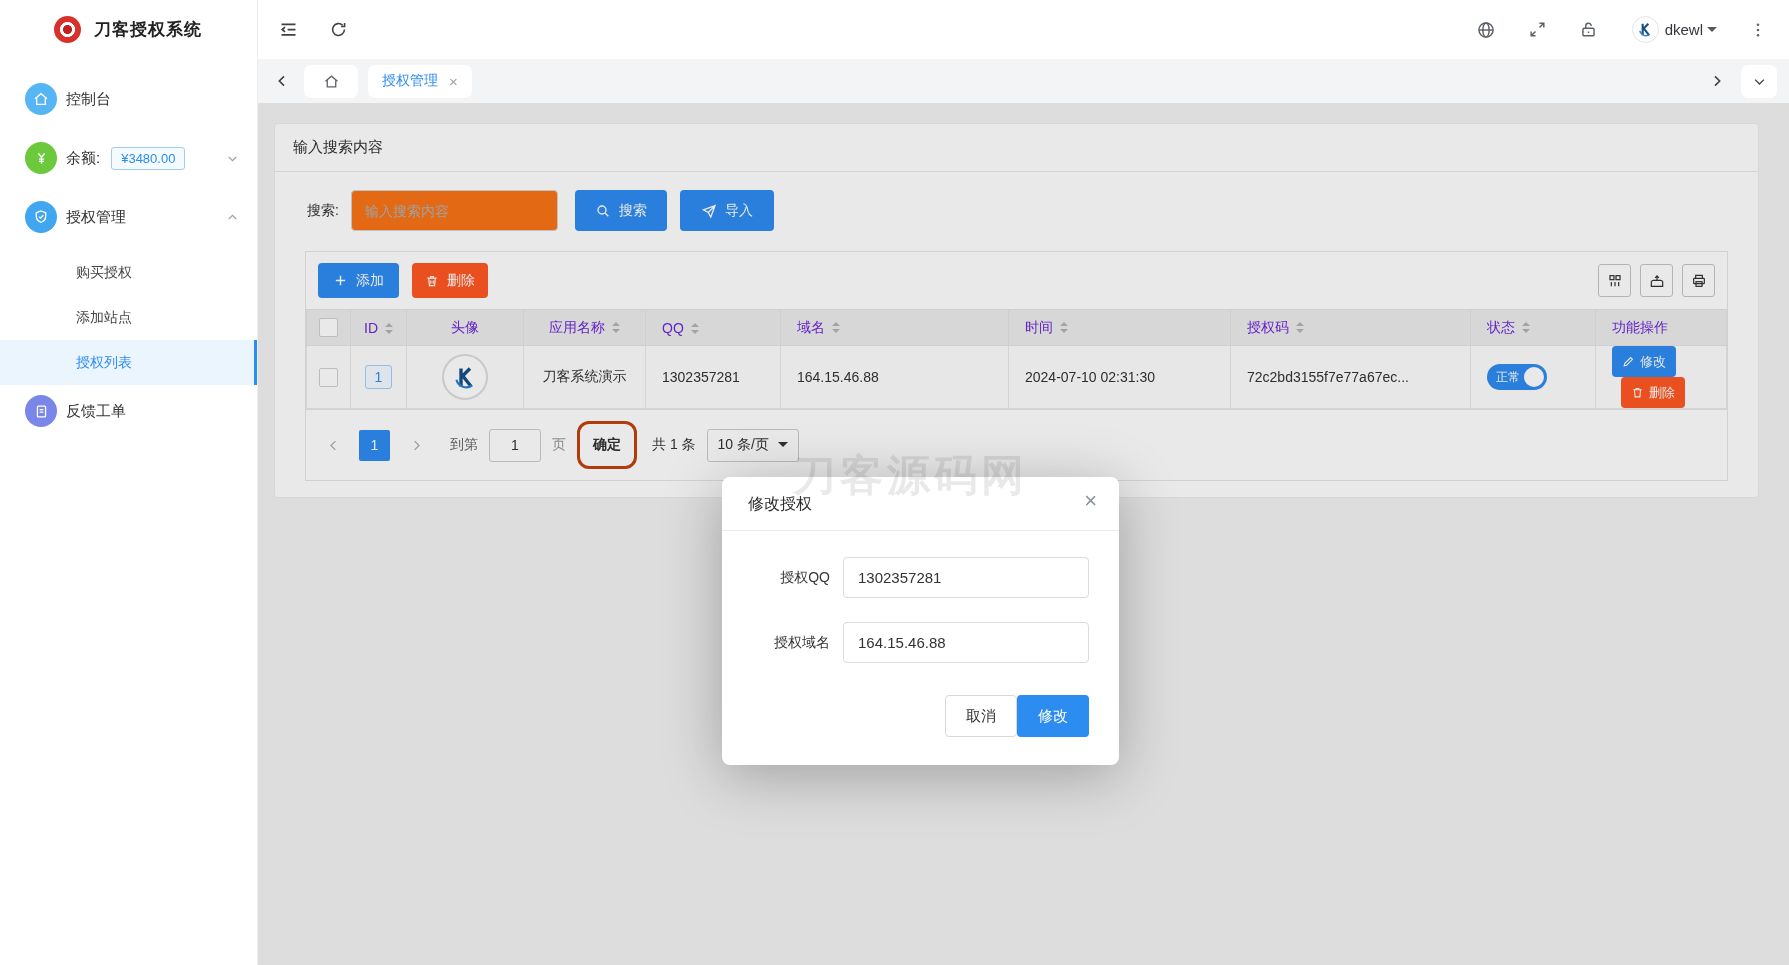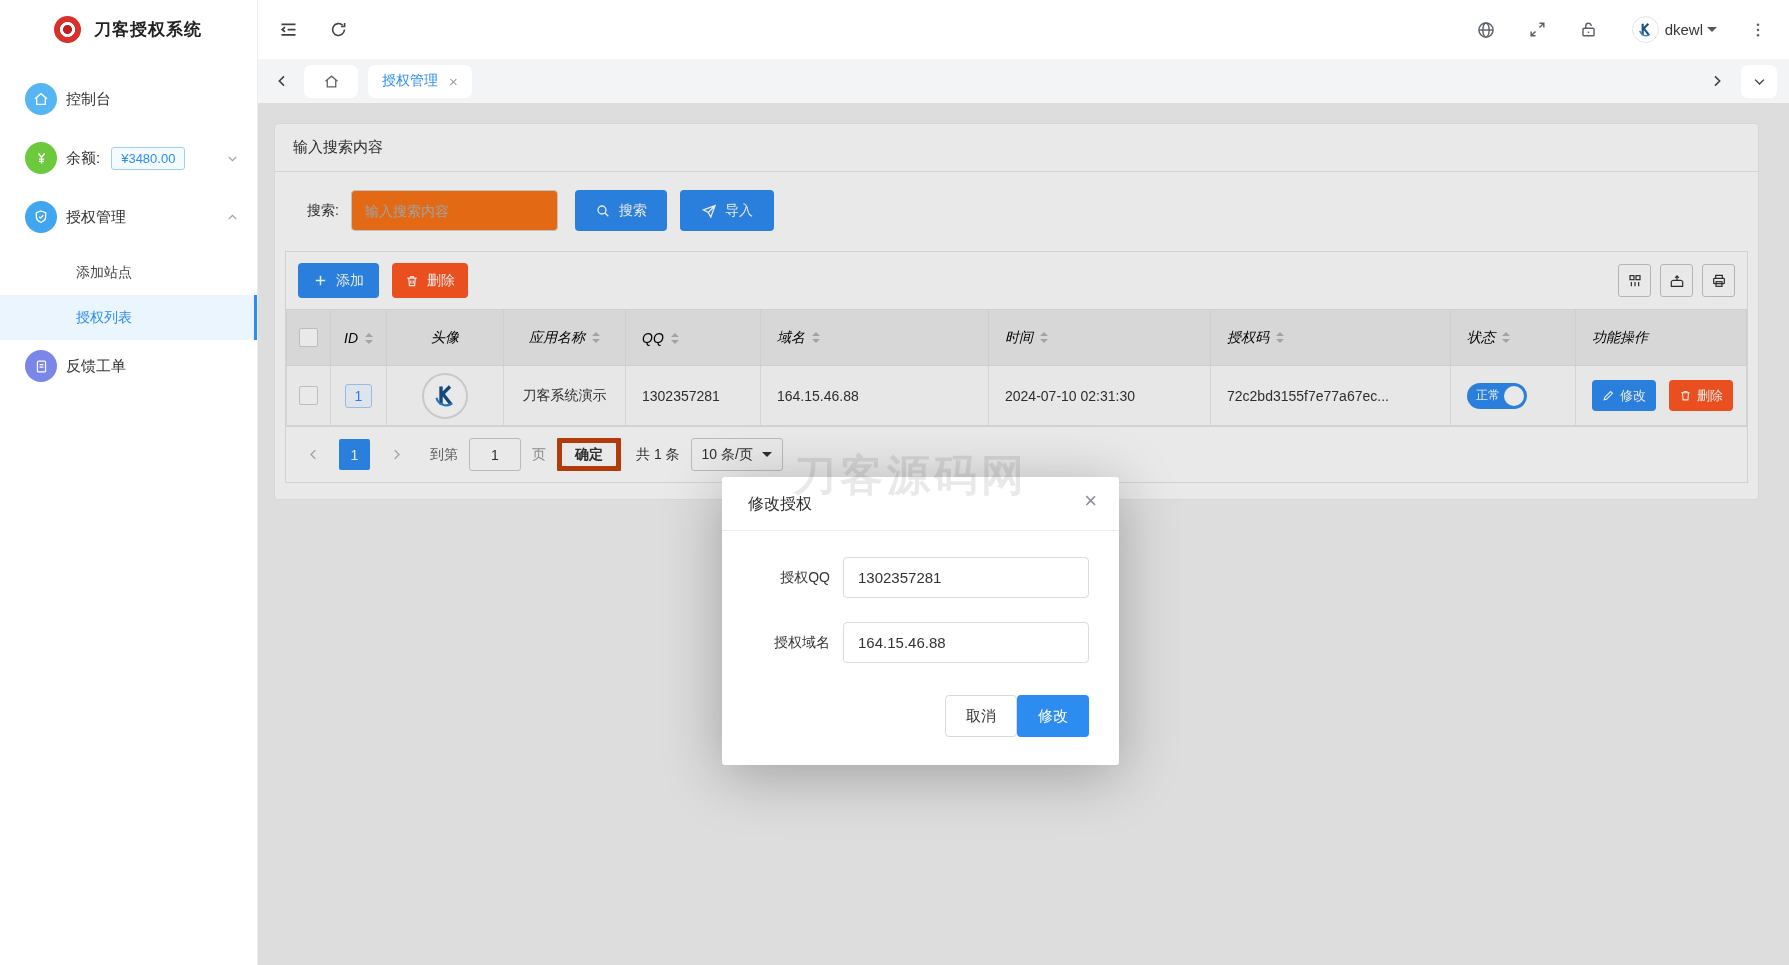--- a/index.html
+++ b/index.html
@@ -57,54 +57,54 @@
   .panel{margin:20px 30px 0 16px;background:#fff;border:1px solid #ececec;border-radius:4px;}
   .panel-header{padding:14px 18px;font-size:15px;color:#333;border-bottom:1px solid #e9e9e9;}
   .search-row{display:flex;align-items:center;padding:18px 18px 8px;}
   .search-label{font-size:14px;color:#333;margin:0 12px 0 14px;}
   .search-input{width:207px;height:41px;border:1px solid #d4d4d4;border-radius:4px;padding:0 13px;font-size:14px;color:#333;background:#f97316;outline:none;}
   .search-input::placeholder{color:#aeb2b8;}
   .btn{border:none;border-radius:4px;color:#fff;font-size:14px;display:inline-flex;align-items:center;justify-content:center;gap:8px;cursor:pointer;background:var(--primary);}
   .btn-search{width:92px;height:41px;margin-left:17px;}
   .btn-import{width:94px;height:41px;margin-left:13px;}
 
-  .table-box{margin:12px 10px 16px;border:1px solid #e5e5e5;}
+  .table-box{margin:12px 30px 16px;border:1px solid #e5e5e5;}
   .toolbar{display:flex;align-items:center;padding:11px 12px;}
   .btn-add{height:35px;padding:0 15px;}
   .btn-del{height:35px;padding:0 13px;background:var(--danger);margin-left:13px;}
   .tool-icons{margin-left:auto;display:flex;gap:9px;}
   .tool-icon-btn{width:33px;height:33px;border:1px solid #c6c6c6;border-radius:3px;background:transparent;display:flex;align-items:center;justify-content:center;color:#333;cursor:pointer;}
 
   table{width:100%;border-collapse:collapse;font-size:14px;color:#333;table-layout:fixed;}
-  thead th{background:#ececec;height:56px;font-weight:normal;border:1px solid #e3e3e3;color:#000000;font-style:italic;}
+  thead th{background:#ececec;height:36px;font-weight:normal;border:1px solid #e3e3e3;color:#6d28d9;}
   tbody td{height:60px;border:1px solid #e9e9e9;background:#fdfdfd;}
   th.al,td.al{text-align:left;padding-left:16px;}
   th.ac,td.ac{text-align:center;}
   .sort{display:inline-flex;flex-direction:column;margin-left:7px;vertical-align:middle;}
   .sort i{display:block;width:0;height:0;border:4.5px solid transparent;}
   .sort i.up{border-bottom-color:#b3b3b3;border-top-width:0;margin-bottom:3px;}
   .sort i.dn{border-top-color:#b3b3b3;border-bottom-width:0;}
   .checkbox{width:19px;height:19px;border:1px solid #cfcfcf;border-radius:2px;background:#fff;display:inline-block;vertical-align:middle;cursor:pointer;}
   .id-badge{display:inline-block;min-width:27px;padding:3px 5px;border:1px solid #9fd0fa;background:#f3faff;color:var(--primary);border-radius:3px;text-align:center;}
   .avatar-lg{width:46px;height:46px;border-radius:50%;background:#fff;border:2px solid #dcdcdc;display:inline-flex;align-items:center;justify-content:center;color:#174f86;}
   .switch{width:60px;height:26px;border-radius:13px;background:var(--primary);position:relative;display:inline-flex;align-items:center;padding-left:9px;color:#fff;font-size:12px;cursor:pointer;}
   .switch::after{content:'';position:absolute;right:3px;top:3px;width:20px;height:20px;border-radius:50%;background:#fff;}
   .btn-row{height:31px;padding:0 10px;font-size:13px;gap:5px;}
   .btn-row.del{background:var(--danger);margin-left:9px;}
 
   .pagination{display:flex;align-items:center;padding:11px 12px;border-top:1px solid #e5e5e5;font-size:14px;color:#666;gap:11px;}
   .page-arrow{width:30px;height:30px;display:flex;align-items:center;justify-content:center;color:#b0b0b0;cursor:pointer;}
   .page-num{width:31px;height:31px;background:var(--primary);color:#fff;border-radius:2px;display:flex;align-items:center;justify-content:center;cursor:pointer;}
   .goto-input{width:52px;height:33px;border:1px solid #cccccc;border-radius:3px;text-align:center;font-size:14px;color:#333;outline:none;background:#fff;}
-  .confirm-btn{height:33px;padding:0 13px;background:#fff;border:5px solid #c2410c;border-radius:1px;font-size:14px;font-weight:bold;color:#333;cursor:pointer;}
+  .confirm-btn{height:48px;padding:0 13px;background:#fff;border:3px solid #c2410c;border-radius:12px;font-size:14px;font-weight:bold;color:#333;cursor:pointer;}
   .per-page{height:33px;border:1px solid #cccccc;border-radius:3px;background:#fff;display:flex;align-items:center;gap:9px;padding:0 10px;font-size:14px;color:#333;cursor:pointer;}
   .per-page .caret-down{border-top-color:#333;margin:4px 0 0;}
 
   
-  .modal{position:absolute;left:464px;top:374px;width:397px;background:#fff;border-radius:3px;z-index:40;
+  .modal{position:absolute;left:464px;top:374px;width:397px;background:#fff;border-radius:8px;z-index:40;
     box-shadow:0 10px 60px rgba(0,0,0,0.28);}
   .modal-header{padding:17px 26px 15px;font-size:16px;color:#2f2f2f;border-bottom:1px solid #ececec;position:relative;}
   .modal-close{position:absolute;right:22px;top:13px;font-size:22px;color:#8a9099;cursor:pointer;line-height:1;}
   .modal-body{padding:26px 30px 2px;}
   .form-row{display:flex;align-items:center;margin-bottom:24px;}
   .form-label{width:78px;text-align:right;margin-right:13px;font-size:14px;color:#333;flex-shrink:0;}
   .form-input{flex:1;height:41px;border:1px solid #dcdcdc;border-radius:4px;padding:0 14px;font-size:15px;color:#333;outline:none;}
   .modal-footer{display:flex;justify-content:flex-end;padding:6px 30px 28px;}
   .btn-cancel{width:72px;height:42px;background:#fff;border:1px solid #d9d9d9;border-radius:4px;color:#333;font-size:15px;cursor:pointer;}
   .btn-confirm{width:72px;height:42px;border-radius:4px;font-size:15px;}
@@ -158,20 +158,21 @@
             </svg>
         </span>
         <span>授权管理</span>
         <span class="menu-chevron">
           <svg width="13" height="13" viewBox="0 0 24 24" fill="none" stroke="currentColor" stroke-width="2.4">
               <path d="M5 15l7-7 7 7"></path>
             </svg>
         </span>
       </div>
 
+      <div class="submenu-item">购买授权</div>
       <div class="submenu-item">添加站点</div>
       <div class="submenu-item active">授权列表</div>
 
 
       <div class="menu-item">
         <span class="icon-circle" style="background:#7b87e8">
           <svg width="15" height="15" viewBox="0 0 24 24" fill="none" stroke="currentColor" stroke-width="2">
               <rect x="5.5" y="3.5" width="13" height="17" rx="1.5"></rect>
               <path d="M9 9h6M9 13h6"></path>
             </svg>

